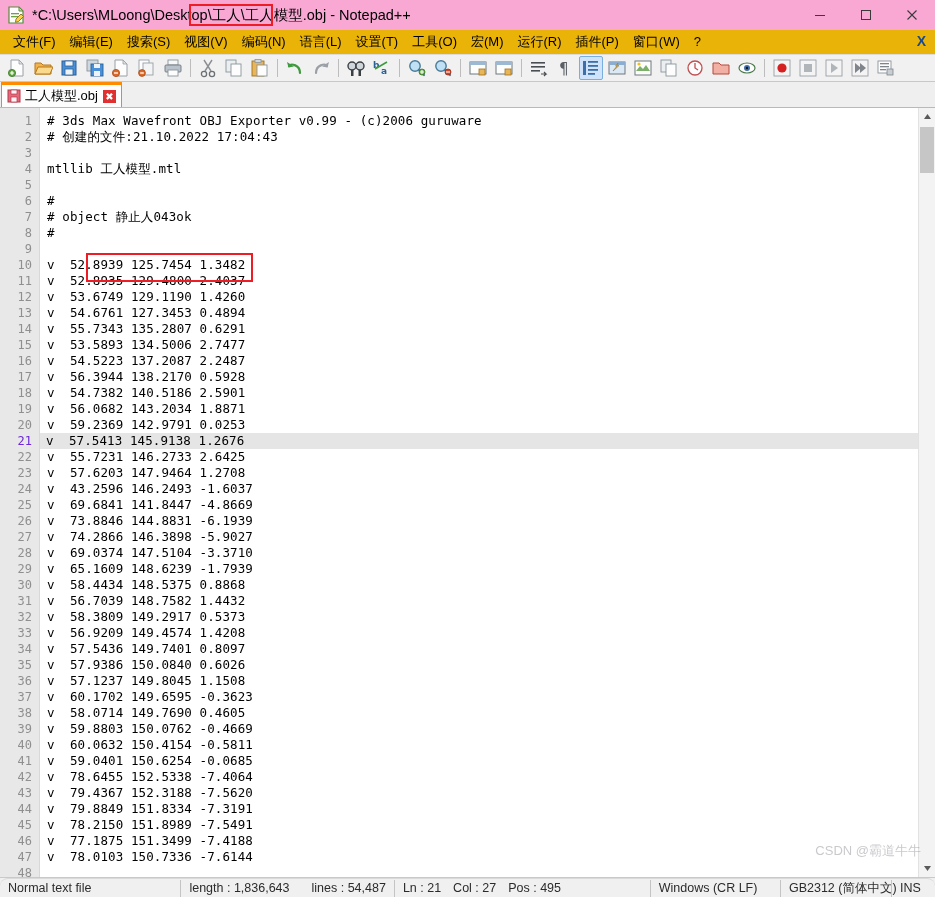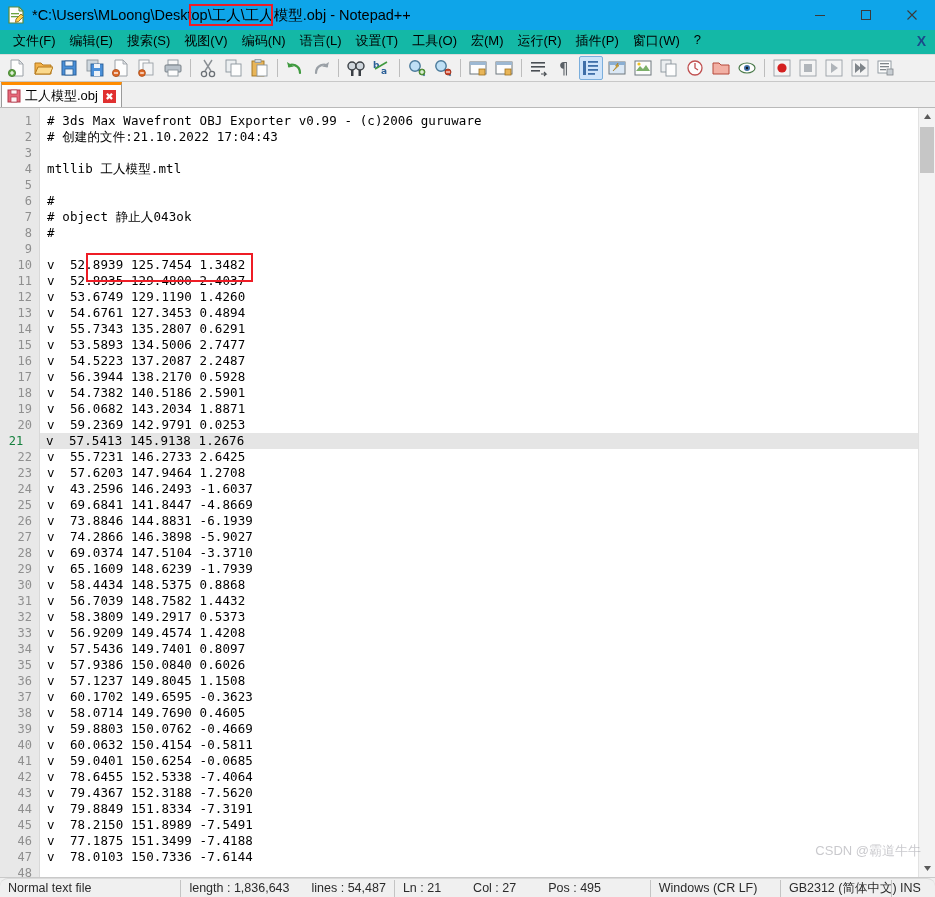--- a/index.html
+++ b/index.html
@@ -15,21 +15,21 @@
     width: 935px; height: 897px;
     position: relative;
     display: flex;
     flex-direction: column;
     background: #f0f0f0;
   }
 
   
   .titlebar {
     height: 30px;
-    background: #0ea5e9;
+    background: #f9a8d4;
     display: flex;
     align-items: center;
     flex: 0 0 30px;
     position: relative;
   }
   .title-icon {
     width: 18px; height: 18px;
     margin-left: 7px; margin-right: 7px;
     position: relative;
     flex: 0 0 18px;
@@ -66,22 +66,23 @@
     display: flex; align-items: center; justify-content: center;
     font-size: 13px;
     color: #3a3a3a;
   }
   .wc svg { display: block; }
 
   
   .menubar {
     height: 24px;
     flex: 0 0 24px;
-    background: #14b8a6;
-    display: flex;
+    background: #eab308;
+    display: flex;
+    align-items: center;
     padding-left: 6px;
     position: relative;
   }
   .menu-item {
     font-size: 13px;
     color: #000000;
     padding: 2px 7px 3px 7px;
     white-space: nowrap;
   }
   .menu-close-x {
@@ -204,21 +205,21 @@
     color: #000000;
     white-space: pre;
     letter-spacing: 0.1px;
   }
   .code .cl.hl {
     background: #e5e5e5;
     margin-left: -7px;
     padding-left: 6px;
     width: calc(100% + 7px);
   }
-  .gutter .ln.hl { color: #15803d; text-align: center; }
+  .gutter .ln.hl { color: #6d28d9; }
 
   
   .anno-box {
     position: absolute;
     left: 46px; top: 145px;
     width: 167px; height: 29px;
     border: 2px solid #ee1c25;
     pointer-events: none;
     z-index: 4;
   }
@@ -280,21 +281,21 @@
     align-items: center;
   }
   .sb-sep {
     width: 1px;
     height: 17px;
     background: #c4c4c4;
     flex: 0 0 1px;
   }
   .sb-file { width: 186px; }
   .sb-meta { width: 213px; display:flex; gap:22px; }
-  .sb-pos  { width: 263px; display:flex; gap:32px; }
+  .sb-pos  { width: 263px; display:flex; gap:12px; }
   .sb-eol  { width: 133px; }
   .sb-enc  { width: 110px; }
   .sb-ins  { width: 44px; }
 
   
   .watermark {
     position: absolute;
     right: 14px;
     bottom: 37px;
     font-size: 13px;

